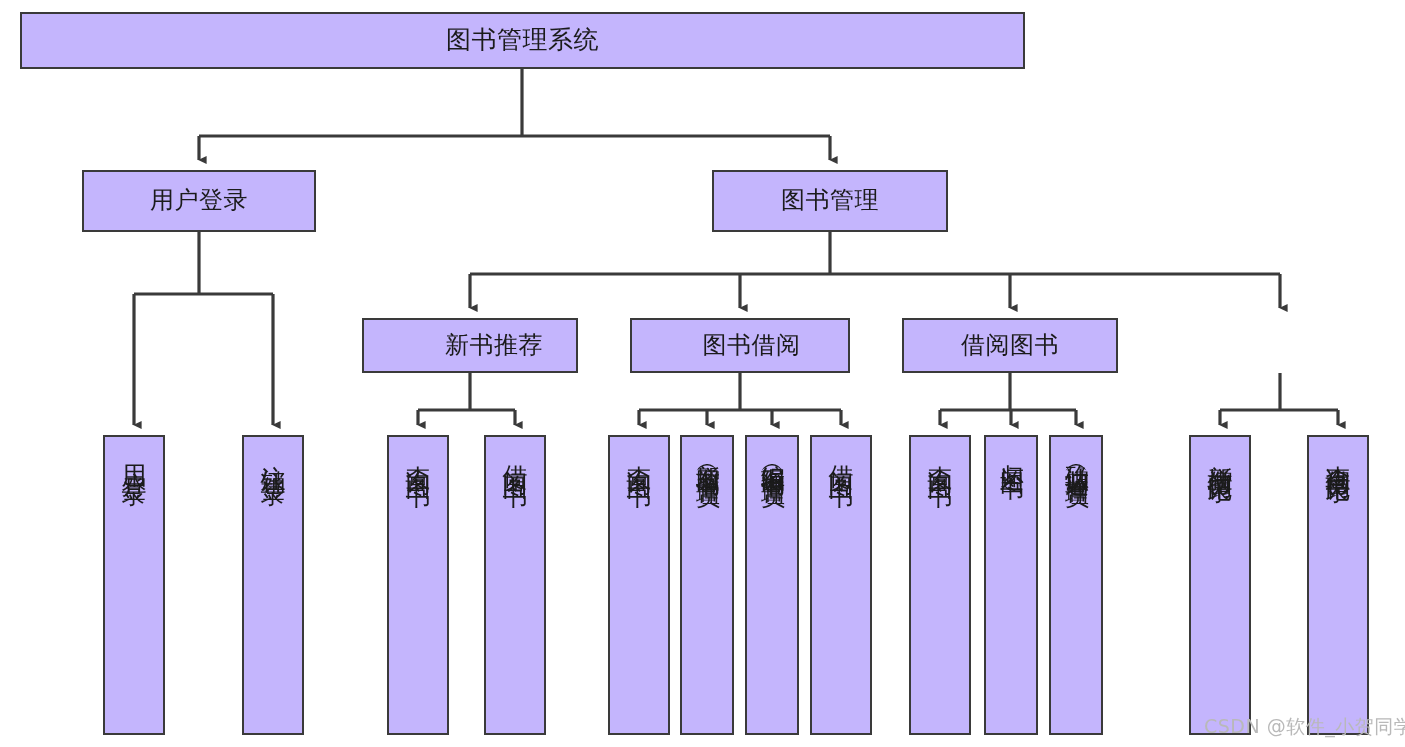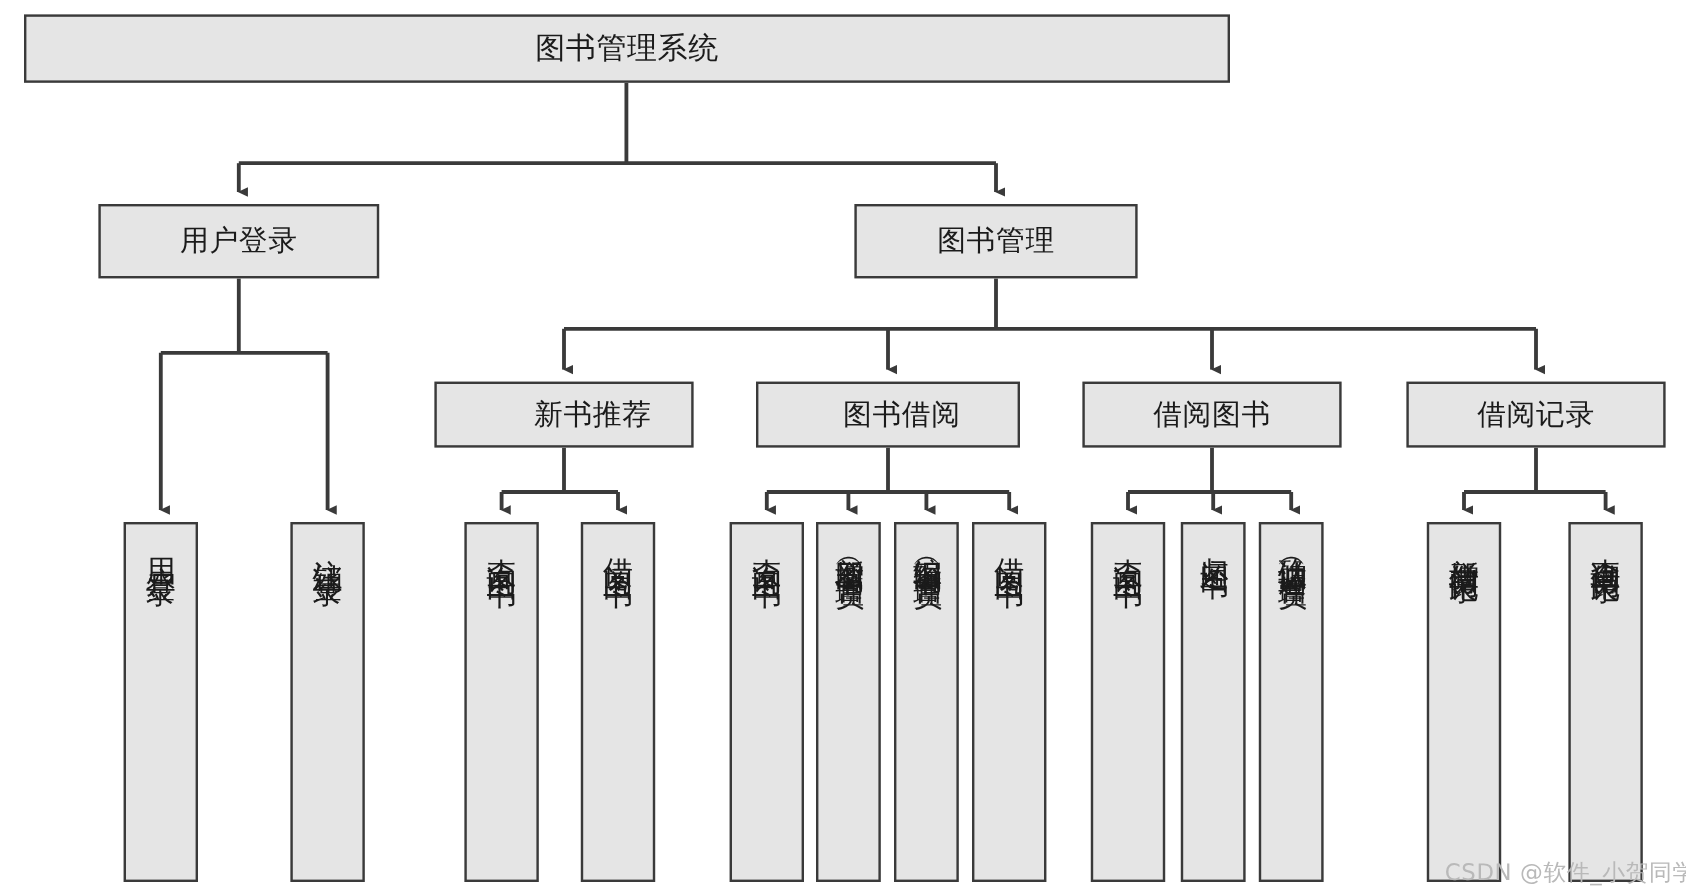--- a/index.html
+++ b/index.html
@@ -22,21 +22,21 @@
     position: absolute;
     left: 0;
     top: 0;
     width: 1405px;
     height: 747px;
     pointer-events: none;
   }
   .node {
     position: absolute;
     box-sizing: border-box;
-    background: #e5e5e5;
+    background: #c4b5fd;
     border: 2px solid #3a3a3a;
     display: flex;
     align-items: center;
     justify-content: center;
     color: #1b1b1b;
   }
   .node-label {
     display: block;
     text-align: center;
     line-height: 1.22;
@@ -140,23 +140,20 @@
 
   <div class="node horiz" style="left:362px; top:318px; width:216px; height:55px;padding-left:48px;">
     <span class="node-label">新书推荐</span>
   </div>
   <div class="node horiz" style="left:630px; top:318px; width:220px; height:55px;padding-left:23px;">
     <span class="node-label">图书借阅</span>
   </div>
   <div class="node horiz" style="left:902px; top:318px; width:216px; height:55px;">
     <span class="node-label">借阅图书</span>
   </div>
-  <div class="node horiz" style="left:1172px; top:318px; width:216px; height:55px;">
-    <span class="node-label">借阅记录</span>
-  </div>
 
   <div class="node vert" style="left:103px; top:435px; width:62px; height:300px;">
     <span class="node-label">用户登录</span>
   </div>
   <div class="node vert" style="left:242px; top:435px; width:62px; height:300px;">
     <span class="node-label">注销登录</span>
   </div>
 
   <div class="node vert" style="left:387px; top:435px; width:62px; height:300px;">
     <span class="node-label">查询图书</span>

